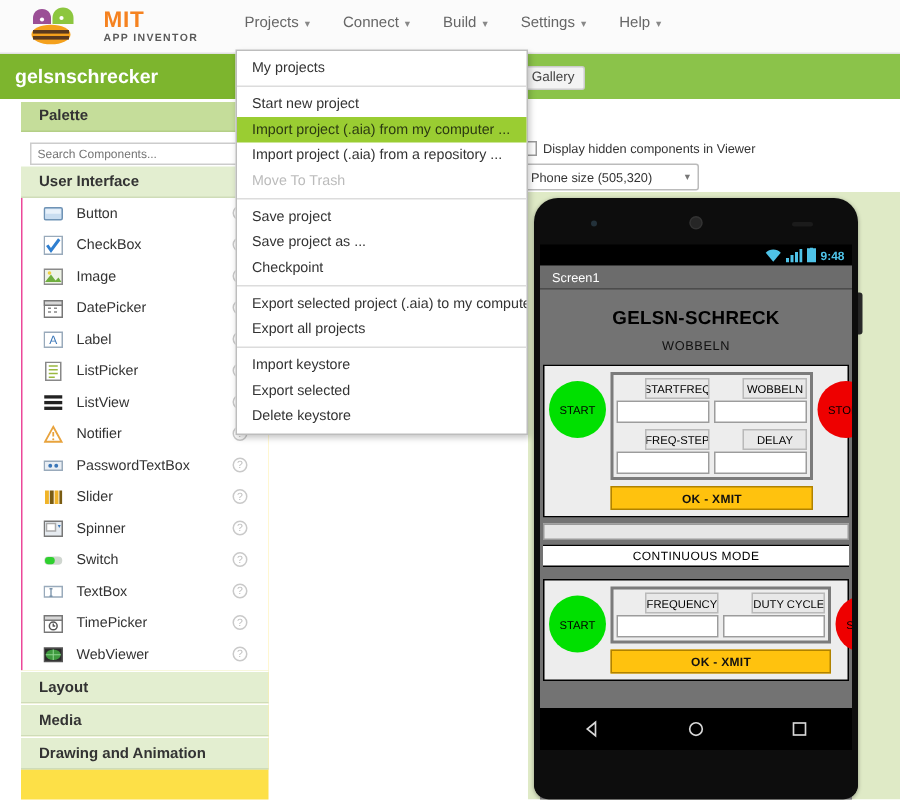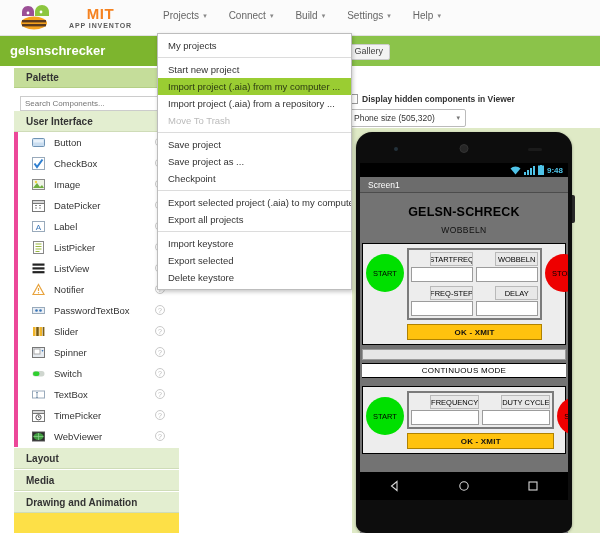--- a/index.html
+++ b/index.html
@@ -7,21 +7,21 @@
     width: 600px; height: 533px;
     font-family: "Liberation Sans", sans-serif;
     background: #ffffff;
     overflow: hidden;
   }
   #app { position: relative; width: 600px; height: 533px; background: #fff; }
 
   
   .topbar {
     position: absolute; left: 0; top: 0; width: 600px; height: 36px;
-    background: #fbfbfb; border-bottom: 1px solid #e2e2e2; text-align: center;
+    background: #fbfbfb; border-bottom: 1px solid #e2e2e2;
   }
   .logo-wrap {
     position: absolute; left: 18px; top: 3px;
     display: flex; align-items: center; gap: 5px;
   }
   .logo-mark { width: 46px; height: 28px; display:block; }
   .logo-text { line-height: 1; padding-top:1px; }
   .logo-mit {
     font-size: 15px; font-weight: bold; color: #f58220;
     letter-spacing: 0.5px; display: block;
@@ -67,21 +67,21 @@
     height: 20px; background: #c5dd9a; border-bottom: 1px solid #b4cf86;
     display: flex; align-items: center; padding-left: 12px;
     font-size: 10px; font-weight: bold; color: #333;
   }
   .search-row { height: 22px; padding: 4px 6px 0 6px; background: #fff; }
   .search-box {
     width: 100%; height: 15px; border: 1px solid #ccc; background: #fff;
     font-size: 8px; color: #aaa; padding: 0 4px; line-height: 14px;
     font-family: "Liberation Sans", sans-serif;
   }
-  .palette-list { background: #fff; border-left: 4px solid #ec4899; }
+  .palette-list { background: #fff; border-left: 1px solid #ec4899; }
   .pitem {
     height: 21px; display: flex; align-items: center;
     padding-left: 14px; font-size: 9.5px; color: #333;
     position: relative;
   }
   .pitem .ico {
     width: 13px; height: 13px; margin-right: 9px;
     display: inline-flex; align-items: center; justify-content: center;
     flex: 0 0 13px;
   }
@@ -109,21 +109,21 @@
     height: 17px; line-height: 17px;
     padding: 0 8px 0 10px; font-size: 9.5px; color: #333;
     white-space: nowrap; overflow: hidden;
   }
   .ditem.sel { background: #9acd32; color: #2c3a12; }
   .ditem.dis { color: #bbb; }
   .dsep { height: 1px; background: #dcdcdc; margin: 3px 0; }
 
   
   .viewer-opts { position: absolute; left: 348px; top: 94px; z-index: 3; }
-  .chk-row { display: flex; align-items: center; gap: 4px; font-weight: bold; }
+  .chk-row { display: flex; align-items: center; gap: 4px; }
   .chkbox {
     width: 10px; height: 10px; border: 1px solid #9a9a9a; background: #fff;
     display: inline-block;
   }
   .chk-lbl { font-size: 8.5px; color: #333; }
   .sizesel {
     margin-top: 5px; width: 118px; height: 18px;
     border: 1px solid #bbb; background: #fff; border-radius: 2px;
     display: flex; align-items: center; justify-content: space-between;
     padding: 0 5px; font-size: 8.5px; color: #333;

